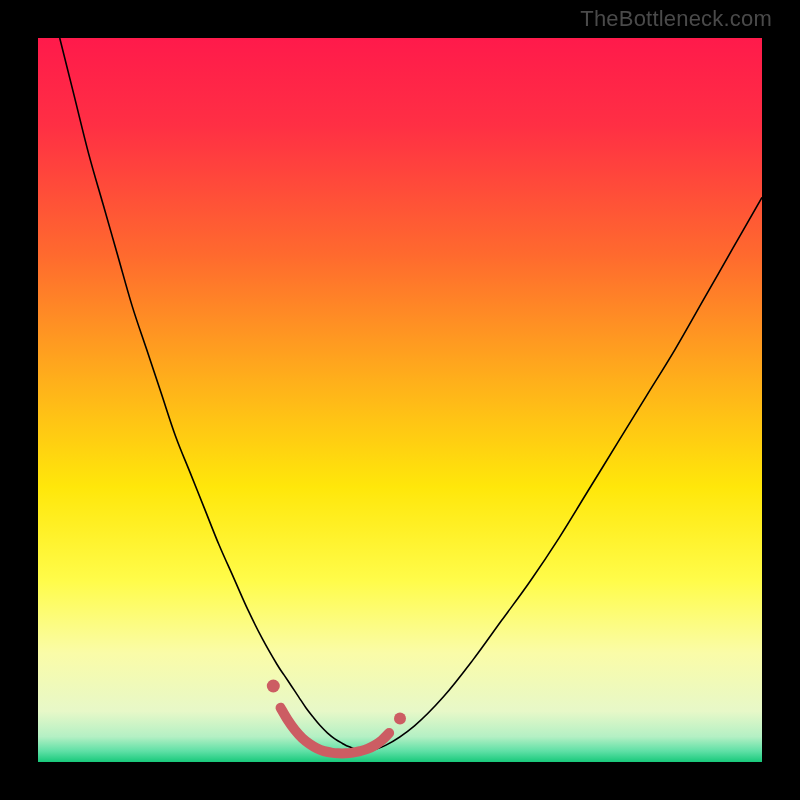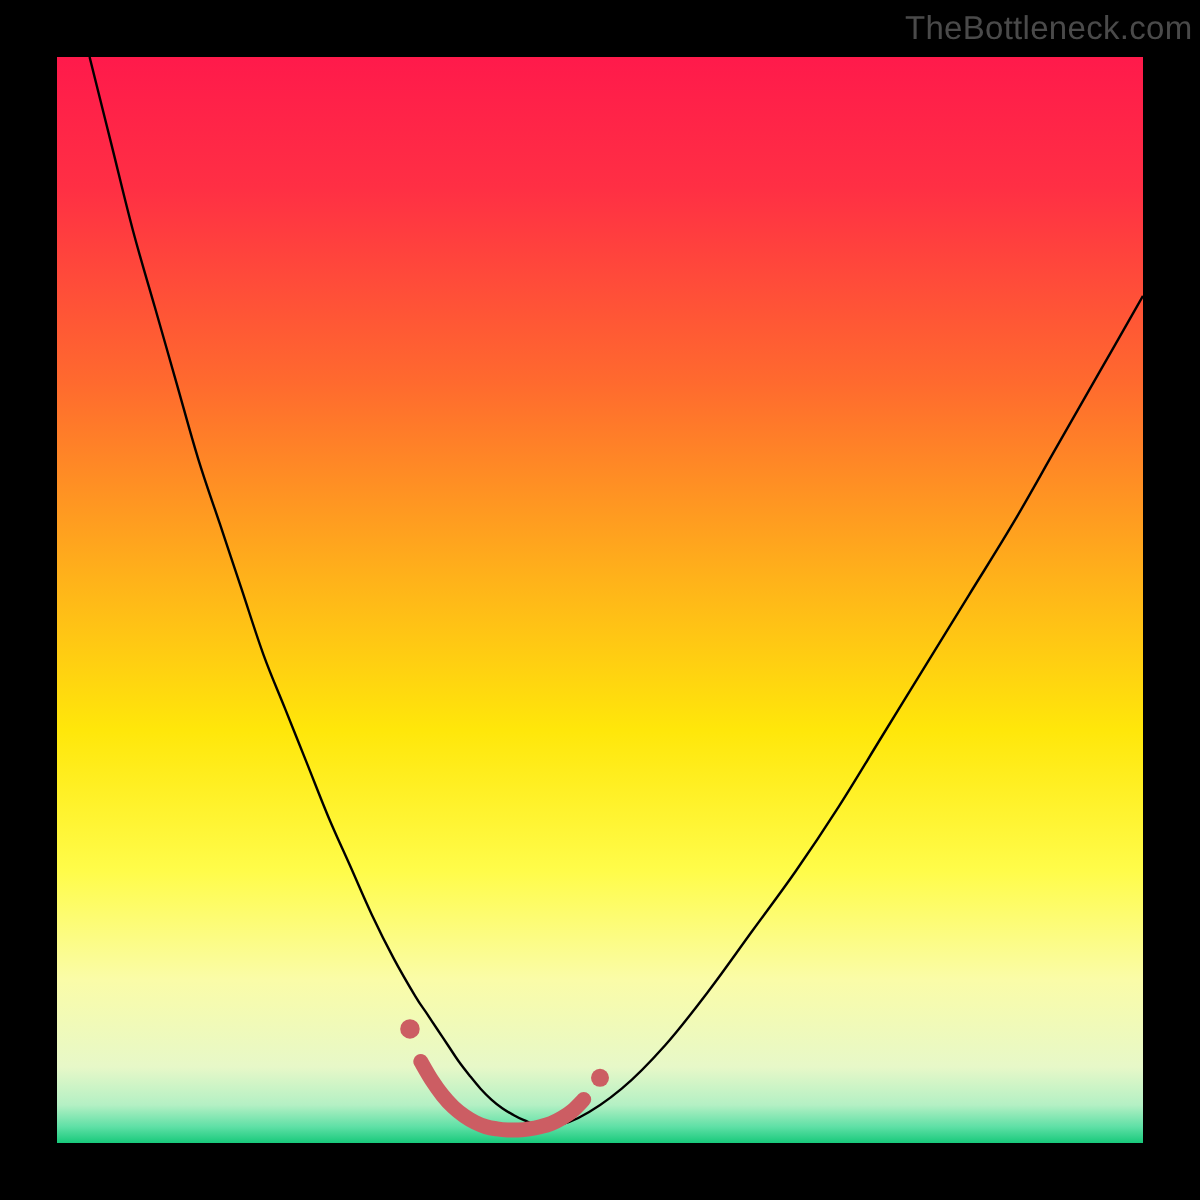--- a/index.html
+++ b/index.html
@@ -13,21 +13,21 @@
   }
   .outer {
     position: relative;
     width: 800px;
     height: 800px;
     background: #000000;
   }
   .watermark {
     position: absolute;
     top: 6px;
-    right: 5px;
+    right: 28px;
     color: #4a4a4a;
     font-size: 22px;
     font-weight: 500;
     letter-spacing: 0.2px;
     z-index: 10;
   }
   .plot {
     position: absolute;
     left: 38px;
     top: 38px;

